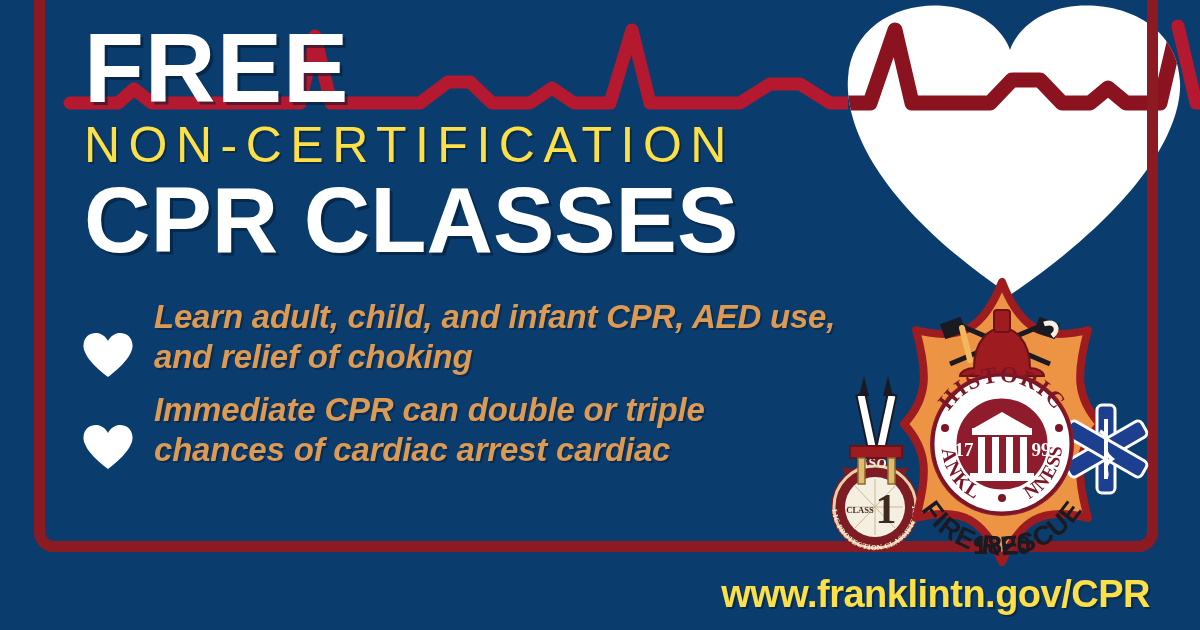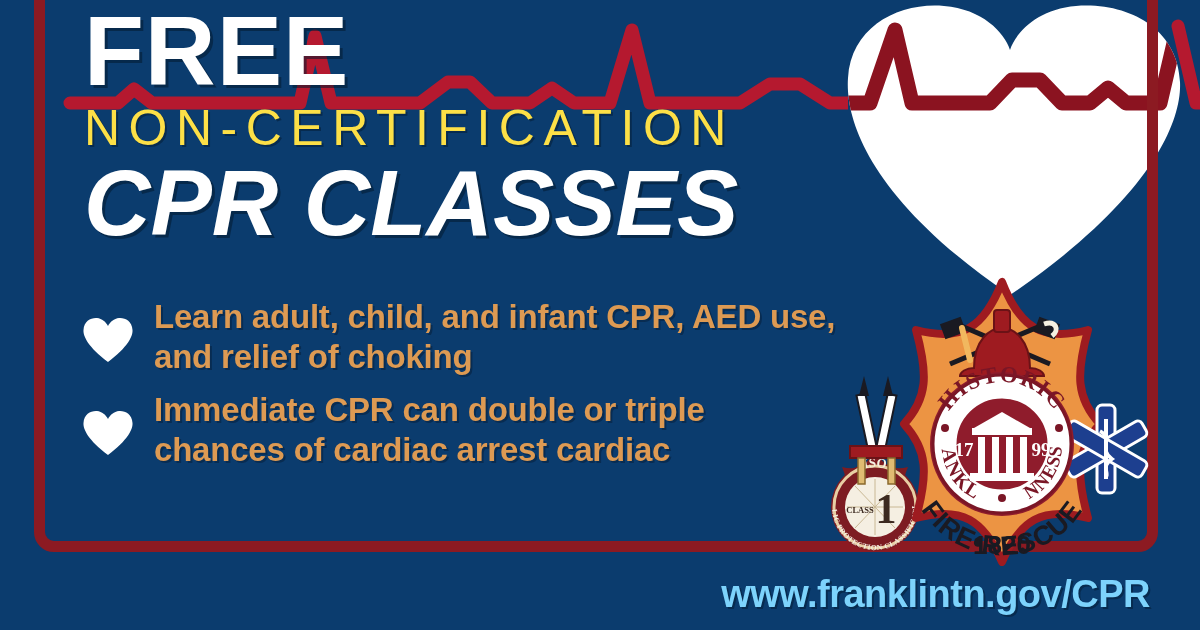--- a/index.html
+++ b/index.html
@@ -20,60 +20,59 @@
     width:1124px;height:566px;
     border:11px solid #8c1a22;
     border-radius:0 0 20px 20px;
     box-sizing:border-box;
     pointer-events:none;
   }
   
   .art{position:absolute;left:0;top:0;width:1200px;height:300px;}
   
   .headline{
-    position:absolute;left:84px;top:3px;width:820px;
+    position:absolute;left:84px;top:20px;width:820px;
   }
   .free{
     font-size:98px;line-height:0.98;font-weight:bold;color:#ffffff;
     letter-spacing:1px;
     text-shadow:3px 3px 0 rgba(4,25,48,.55);
     font-stretch:condensed;
   }
   .noncert{
     font-size:50px;line-height:1.08;color:#fde047;font-weight:300;
     letter-spacing:8.5px;
     margin-top:2px;
     text-shadow:2px 2px 0 rgba(4,25,48,.5);
   }
   .cprclasses{
     font-size:92px;line-height:1.0;color:#ffffff;font-weight:bold;
     letter-spacing:0px;
     margin-top:2px;
     text-shadow:3px 3px 0 rgba(4,25,48,.55);
-    font-style:italic;
   }
   
   .bullets{
     position:absolute;left:82px;top:297px;width:760px;
   }
   .bullet{
-    display:flex;align-items:center;margin-bottom:12px;
+    display:flex;align-items:flex-end;margin-bottom:12px;font-style:italic;
   }
   .bullet .hrt{
     flex:0 0 auto;width:52px;height:46px;margin-right:20px;margin-top:6px;
   }
   .bullet .btxt{
     color:#dd9a53;font-size:33px;line-height:1.22;font-weight:bold;
     text-shadow:2px 2px 0 rgba(4,25,48,.45);
     letter-spacing:-0.2px;
   }
   
   .url{
     position:absolute;right:50px;bottom:14px;
-    color:#7dd3fc;font-size:38px;font-weight:bold;letter-spacing:-0.5px;
+    color:#fde047;font-size:38px;font-weight:bold;letter-spacing:-0.5px;
     text-shadow:2px 2px 0 rgba(4,25,48,.5);
   }
   
   .badge{position:absolute;left:812px;top:276px;width:370px;height:290px;}
   .isoseal{position:absolute;left:810px;top:445px;width:130px;height:118px;}
 </style>
 </head>
 <body>
 
 <div id="poster">

